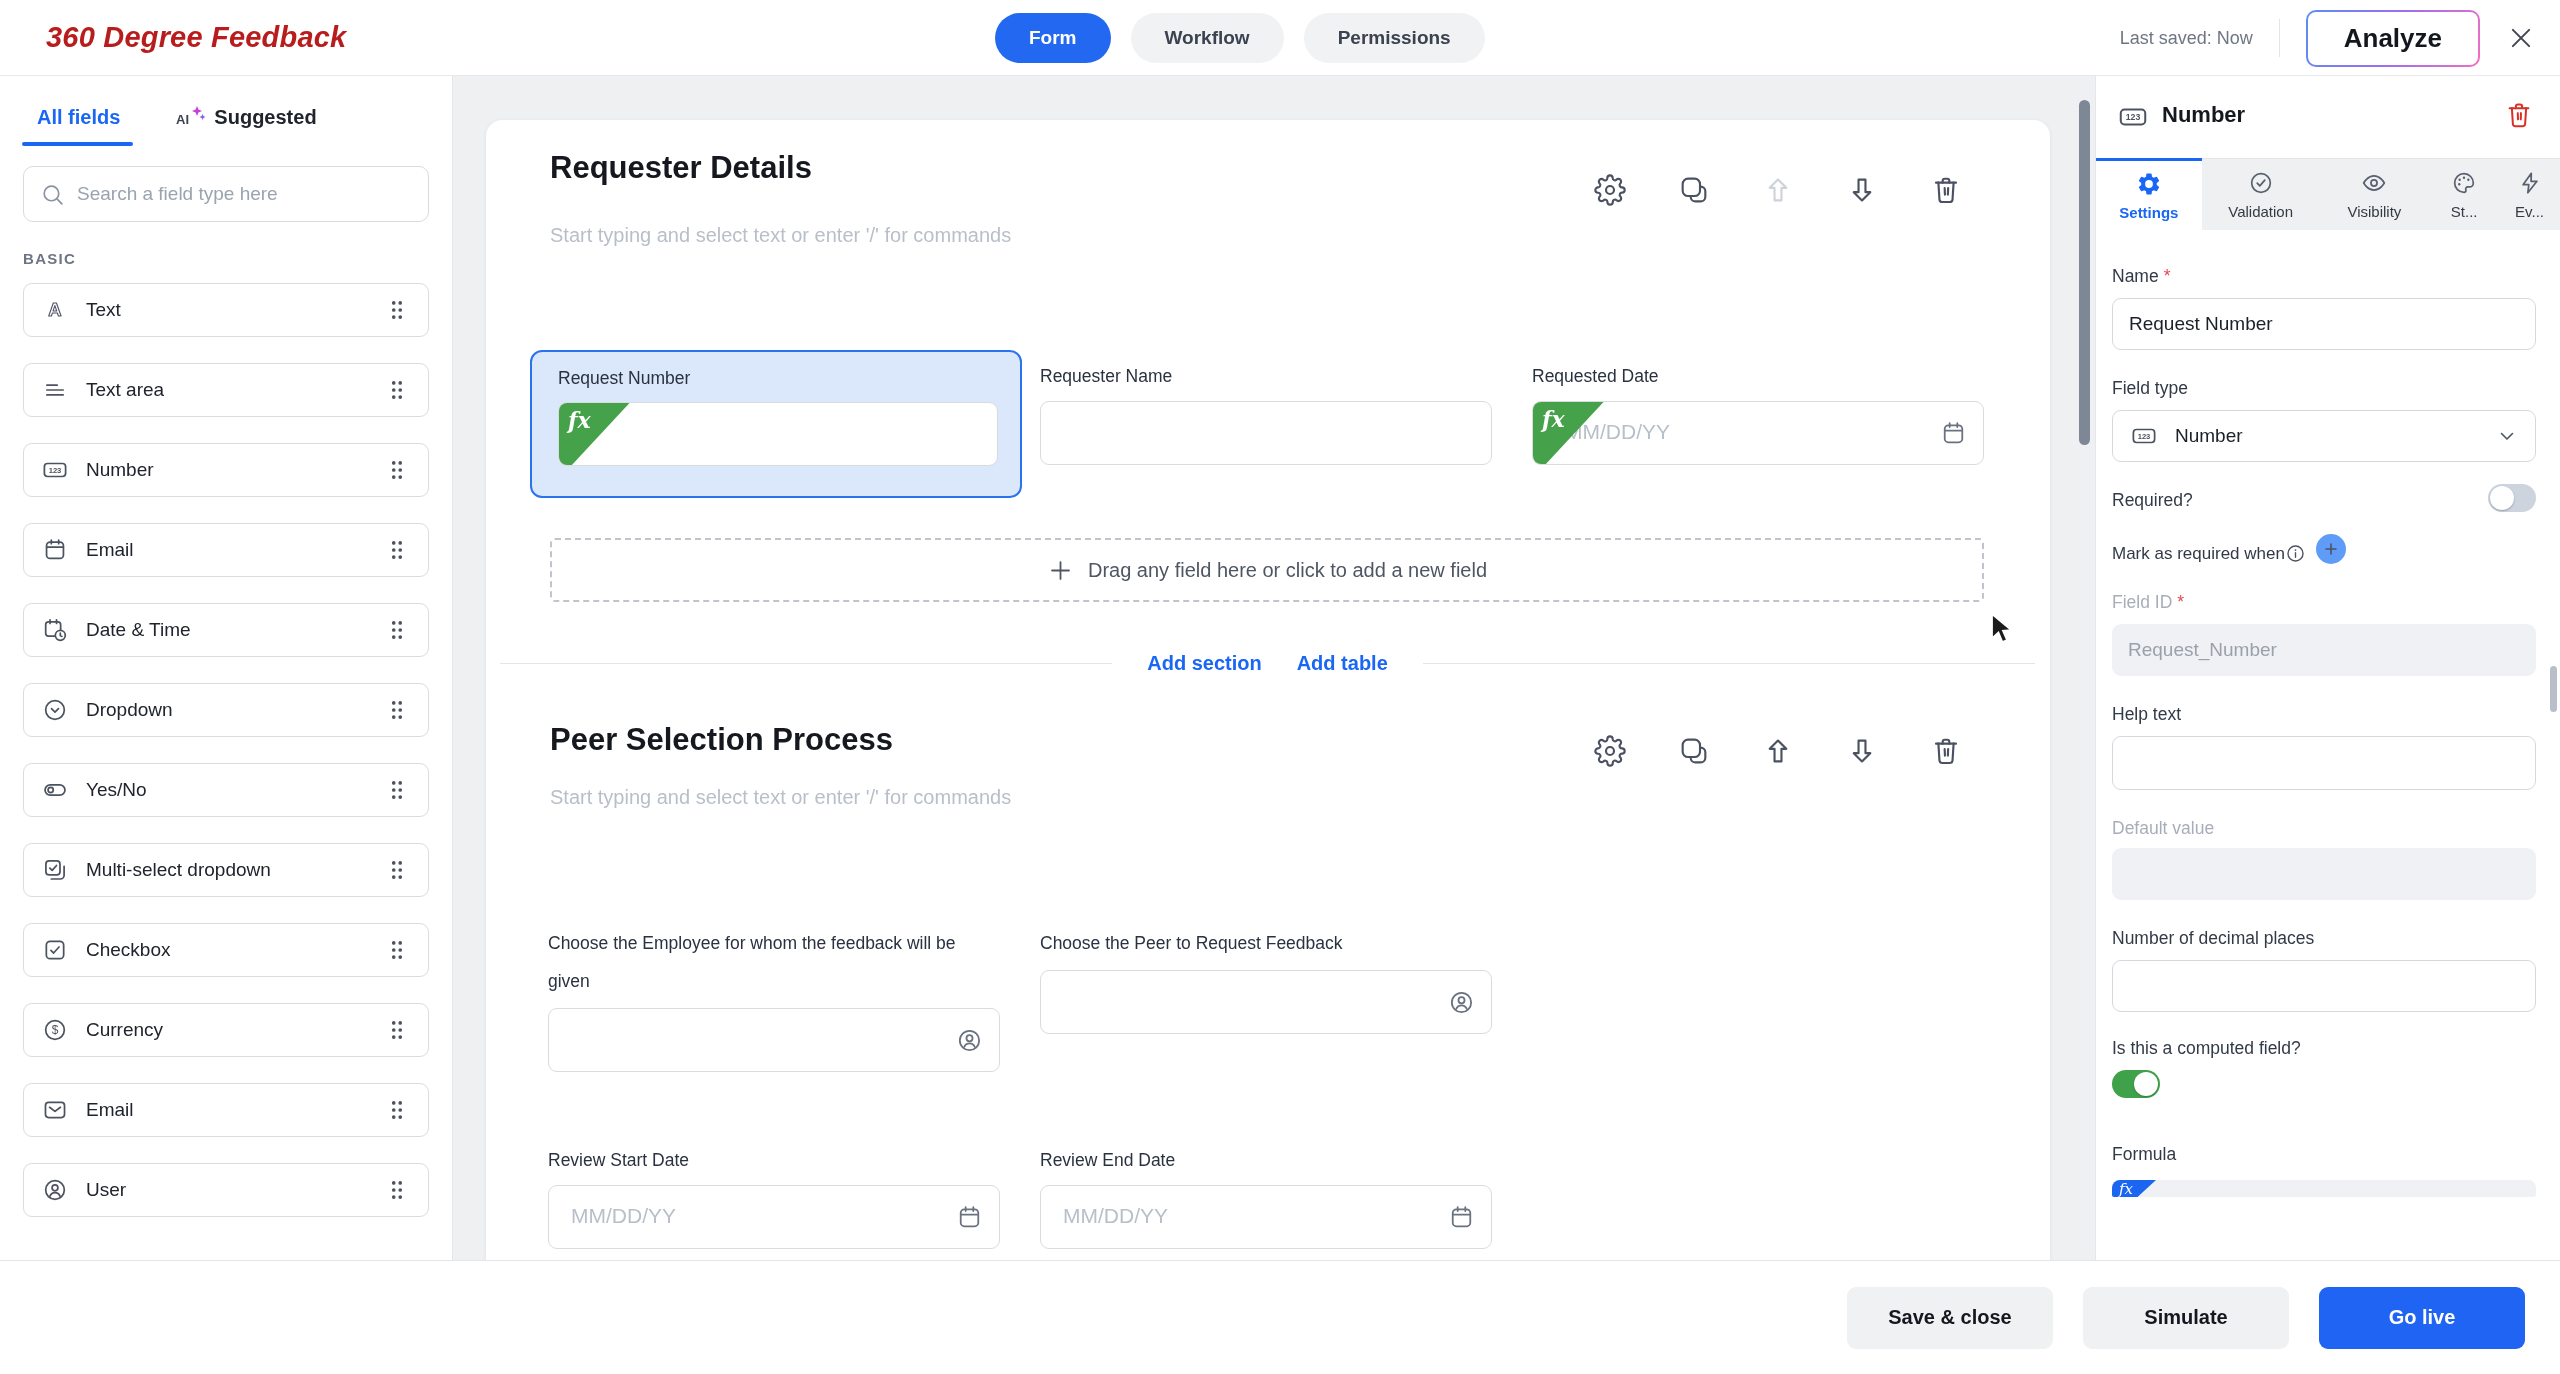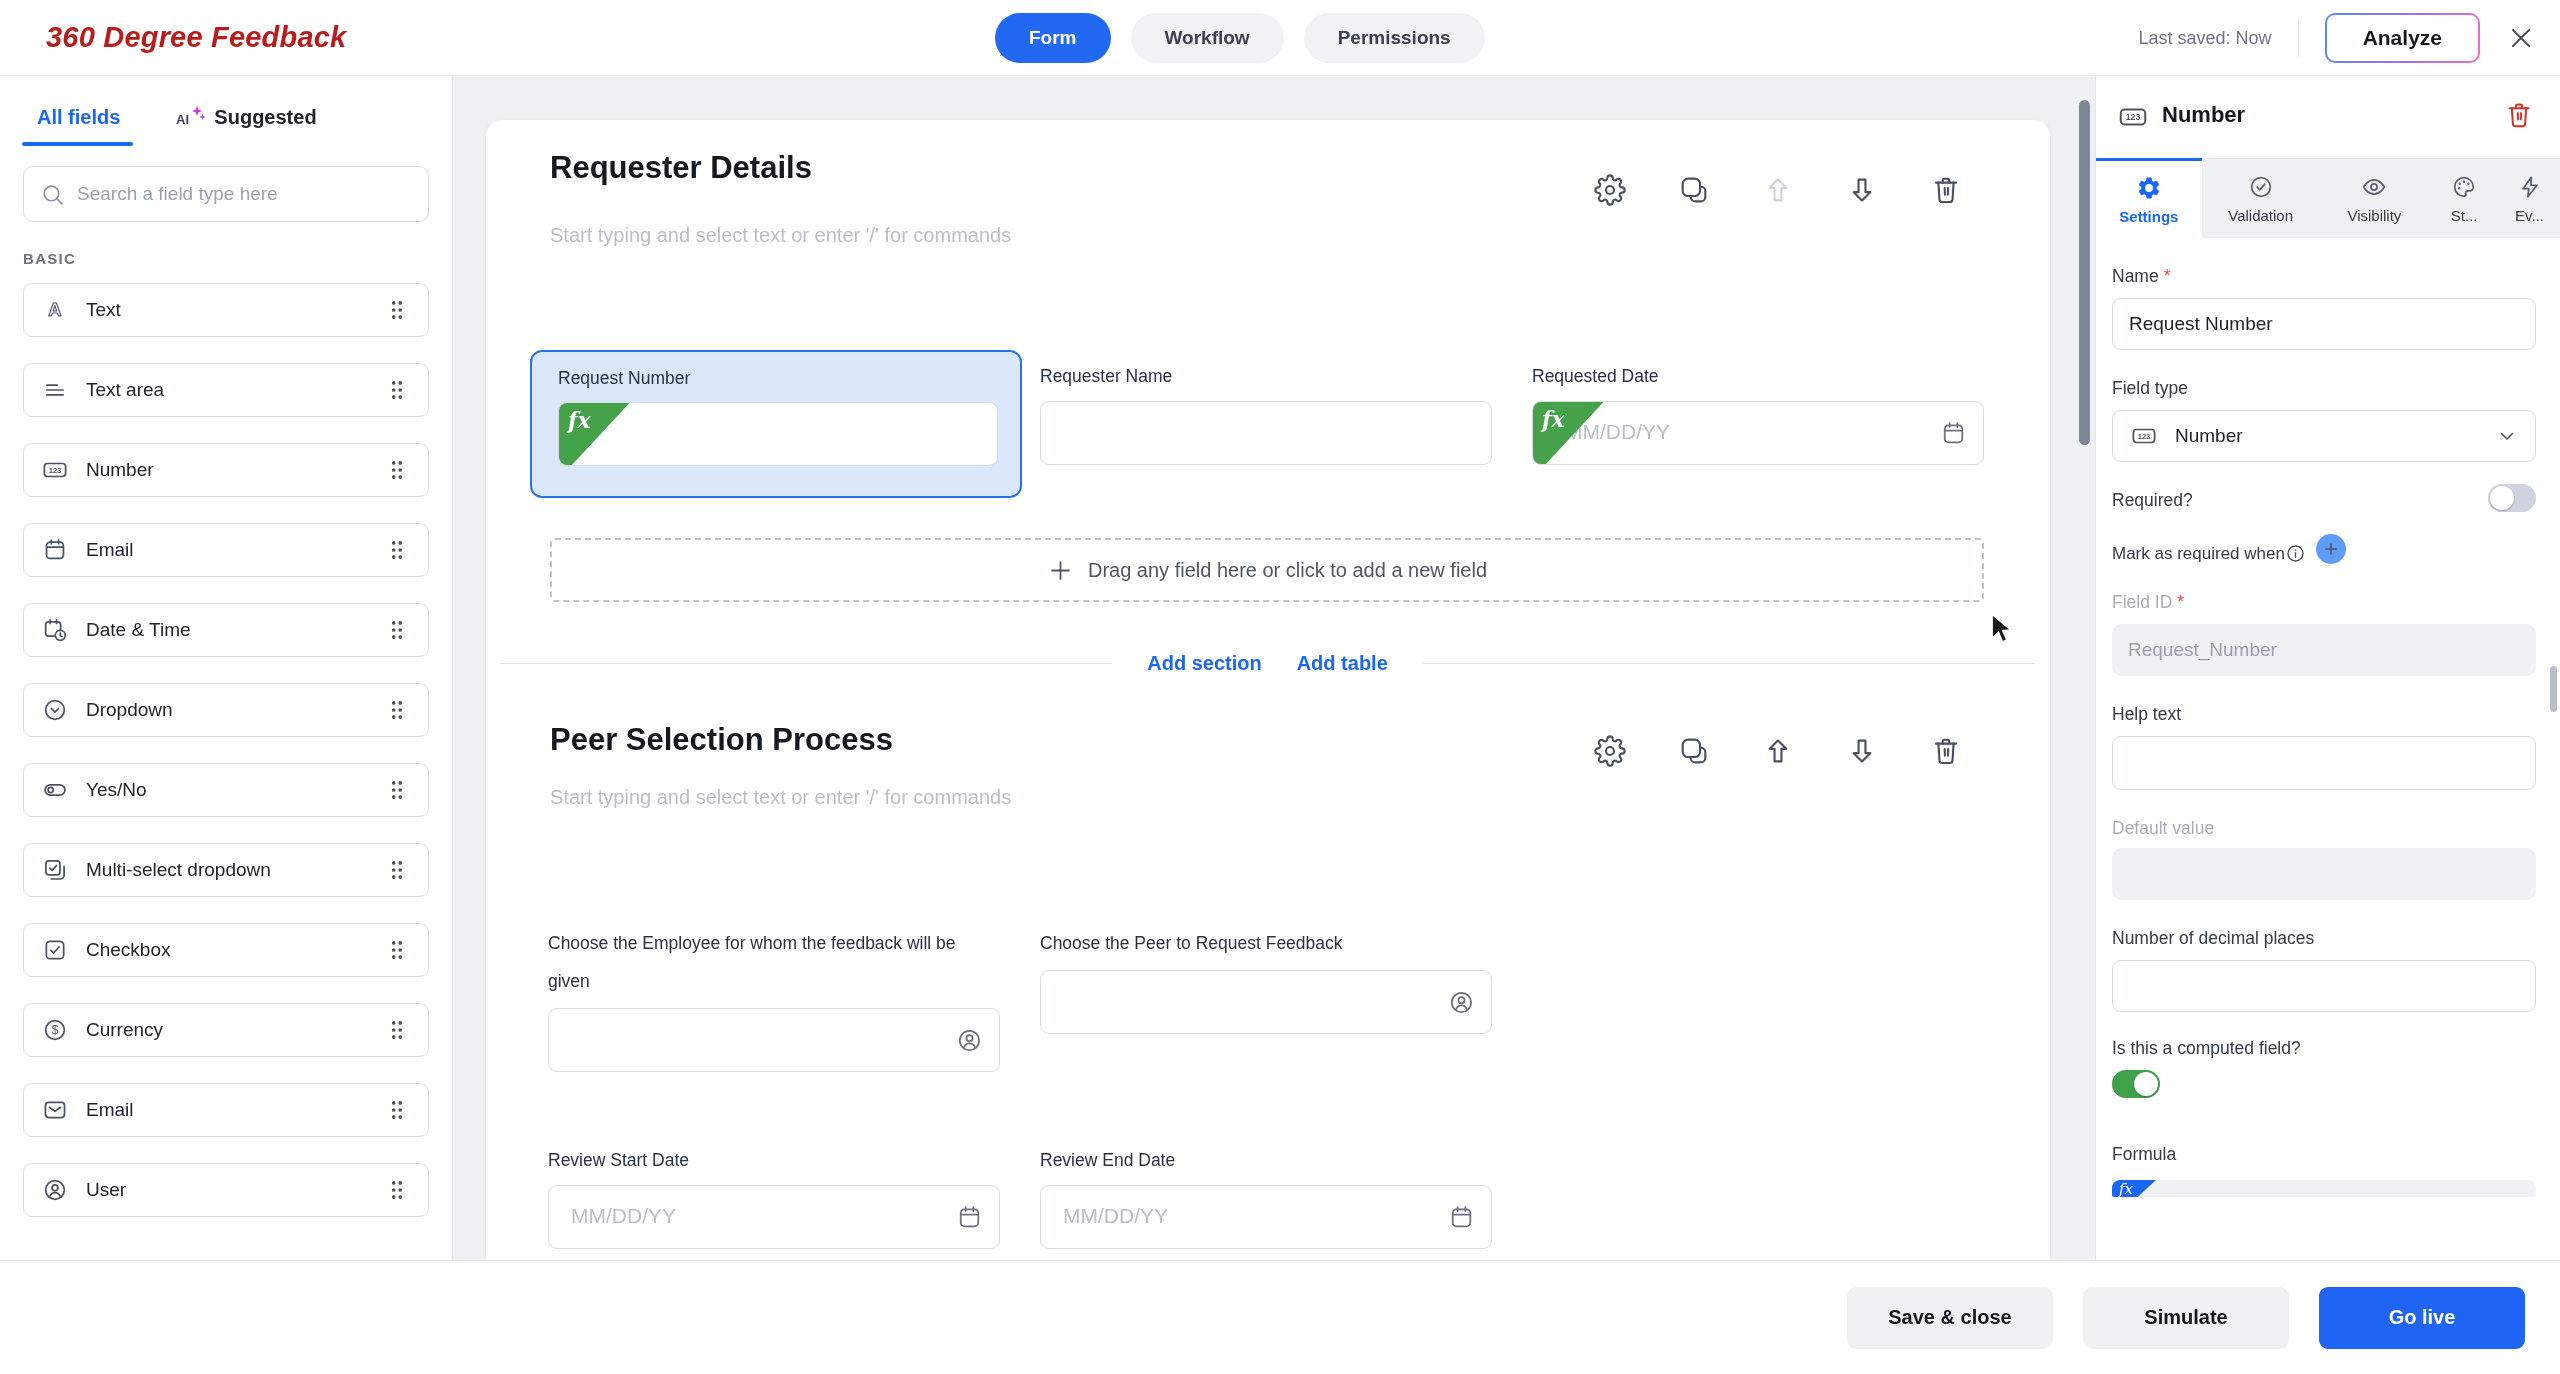--- a/index.html
+++ b/index.html
@@ -12,21 +12,21 @@
   
   .header { position:absolute; left:0; top:0; width:2560px; height:76px; background:#fff; border-bottom:1px solid #e7e9ec; z-index:8; }
   .header-title { position:absolute; left:46px; top:21px; font-size:29px; font-weight:700; color:#b91c1c; letter-spacing:.2px;font-style:italic; }
   .nav-tabs { position:absolute; left:995px; top:13px; display:flex; gap:20px; }
   .nav-tab { height:50px; padding:0 34px; border-radius:25px; display:flex; align-items:center; font-size:19px; font-weight:600; color:#3c4250; background:#f1f2f4; cursor:pointer; }
   .nav-tab.active { background:#2368f0; color:#fff; font-weight:700; }
   .header-right { position:absolute; right:24px; top:0; height:76px; display:flex; align-items:center; gap:26px; }
   .last-saved { font-size:18px; color:#6f7683; }
   .vdivider { width:1px; height:38px; background:#e2e4e8; }
   .analyze-btn { padding:2px; border-radius:10px; background:linear-gradient(110deg,#5b8def,#9b6ef3,#ef6fc2); cursor:pointer; }
-  .analyze-inner { background:#fff; border-radius:8px; padding:11px 36px; font-size:21px; font-weight:700; color:#14171d; }
+  .analyze-inner { background:#fff; border-radius:8px; padding:11px 36px; font-size:26px; font-weight:700; color:#14171d; }
   .close-btn { color:#3f4654; cursor:pointer; }
 
   
   .sidebar { position:absolute; left:0; top:76px; width:453px; height:1199px; background:#fff; border-right:1px solid #e4e6e9; overflow:hidden; z-index:4; }
   .sidebar-tabs { display:flex; gap:54px; padding:28px 0 0 37px; }
   .s-tab { position:relative; font-size:20px; font-weight:600; color:#20242c; padding-bottom:16px; cursor:pointer; display:flex; align-items:center; gap:8px; }
   .s-tab.active { color:#1a66f5; font-weight:700; }
   .s-tab.active::after { content:""; position:absolute; left:-15px; right:-13px; bottom:0; height:4px; border-radius:3px; background:#1a66f5; }
   .search-box { margin:20px 23px 0; height:56px; border:1.6px solid #d8dbe0; border-radius:10px; display:flex; align-items:center; padding:0 16px; gap:12px; color:#8b93a1; background:#fff; }
   .search-box input { border:0; outline:0; flex:1; font-size:19px; color:#20242c; font-family:inherit; background:transparent; }
@@ -68,21 +68,21 @@
 
   .canvas-scroll { position:absolute; right:5px; top:24px; width:11px; height:345px; border-radius:6px; background:#7e8795; }
 
   
   .panel { position:absolute; right:0; top:76px; width:465px; height:1199px; background:#fff; border-left:1px solid #e4e6e9; overflow:hidden; z-index:4; }
   .panel-header { position:relative; height:82px; }
   .num-chip { color:#4c5360; }
   .panel-header .num-chip { position:absolute; left:20px; top:26px; }
   .panel-title { position:absolute; left:66px; top:26px; font-size:22px; font-weight:700; color:#15181e; }
   .panel-trash { position:absolute; right:26px; top:24px; color:#d93025; cursor:pointer; }
-  .panel-tabs { display:flex; height:80px; }
+  .panel-tabs { display:flex; height:72px; }
   .ptab { display:flex; flex-direction:column; align-items:center; justify-content:center; gap:7px; background:#eef0f1; border-top:1px solid #e3e5e8; font-size:15px; font-weight:500; color:#343a46; cursor:pointer; }
   .ptab svg.ic { width:26px; height:26px; color:#596070; }
   .ptab.active { background:#fff; border-top:3px solid #1a66f5; color:#1a66f5; font-weight:700; }
   .ptab.active svg.ic { color:#1a66f5; }
   .w-set{width:106px;} .w-val{width:118px;} .w-vis{width:110px;} .w-st{width:70px;} .w-ev{width:61px;}
 
   .pl { position:absolute; left:16px; font-size:17.5px; font-weight:500; color:#333a47; }
   .pl .req { color:#e5484d; margin-left:5px; }
   .pl.dim { color:#a8aeb9; }
   .pinput { position:absolute; left:16px; width:424px; height:52px; border:1.4px solid #d5d9df; border-radius:9px; font-size:19px; color:#1b2029; padding:0 16px; font-family:inherit; outline:none; background:#fff; }

